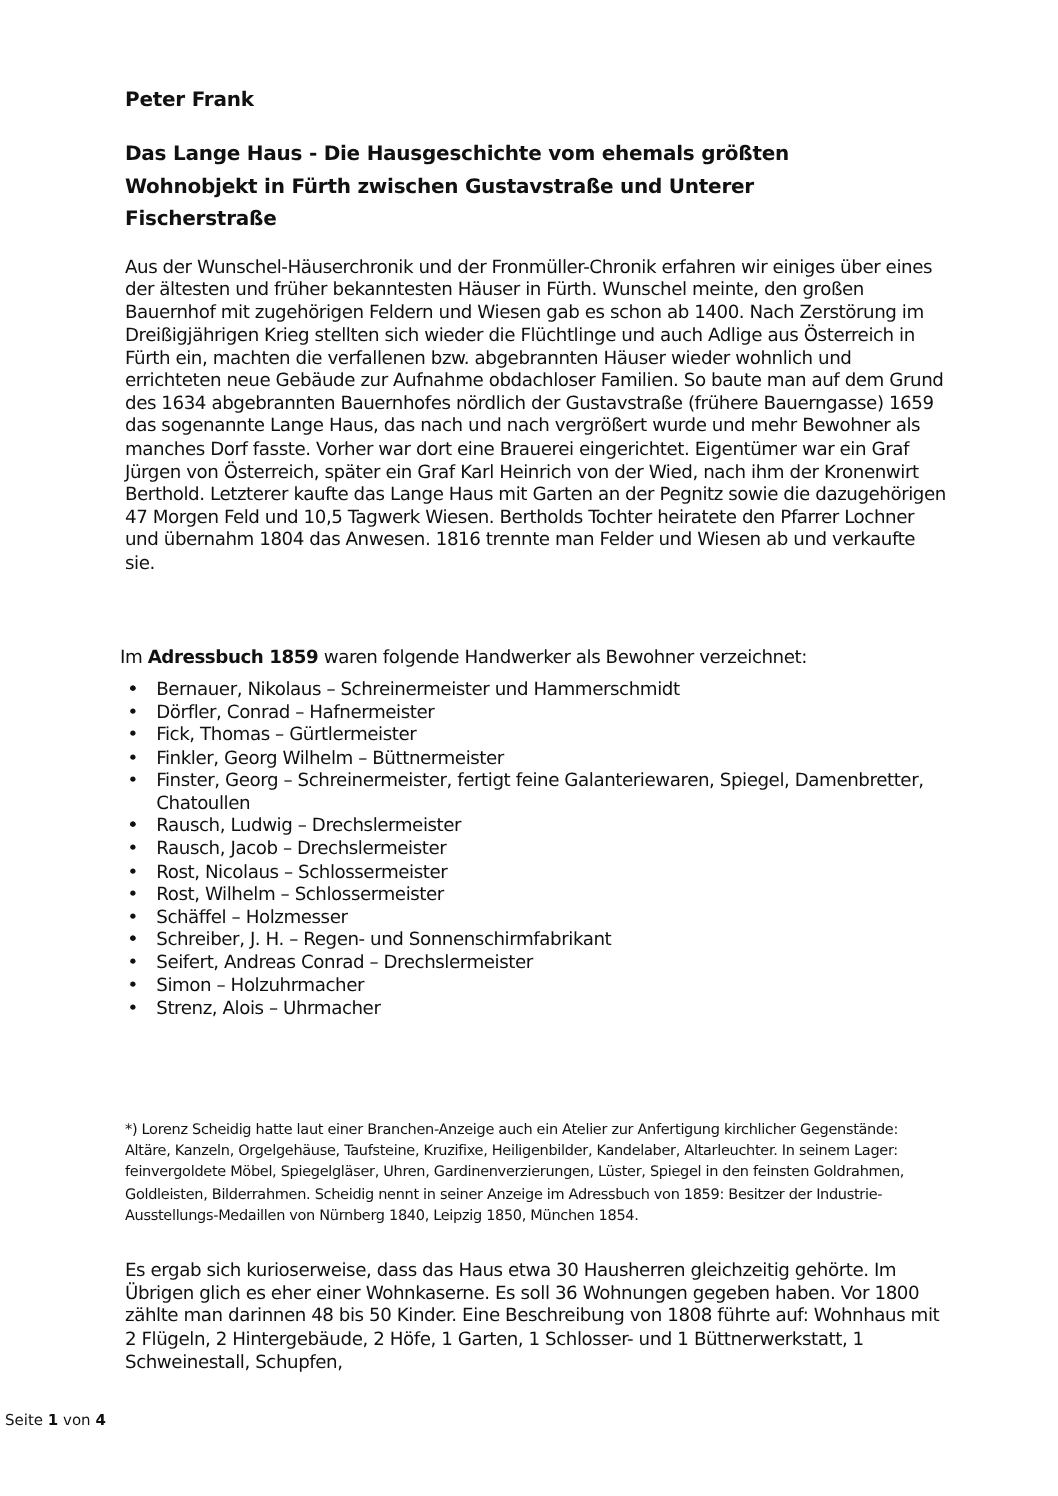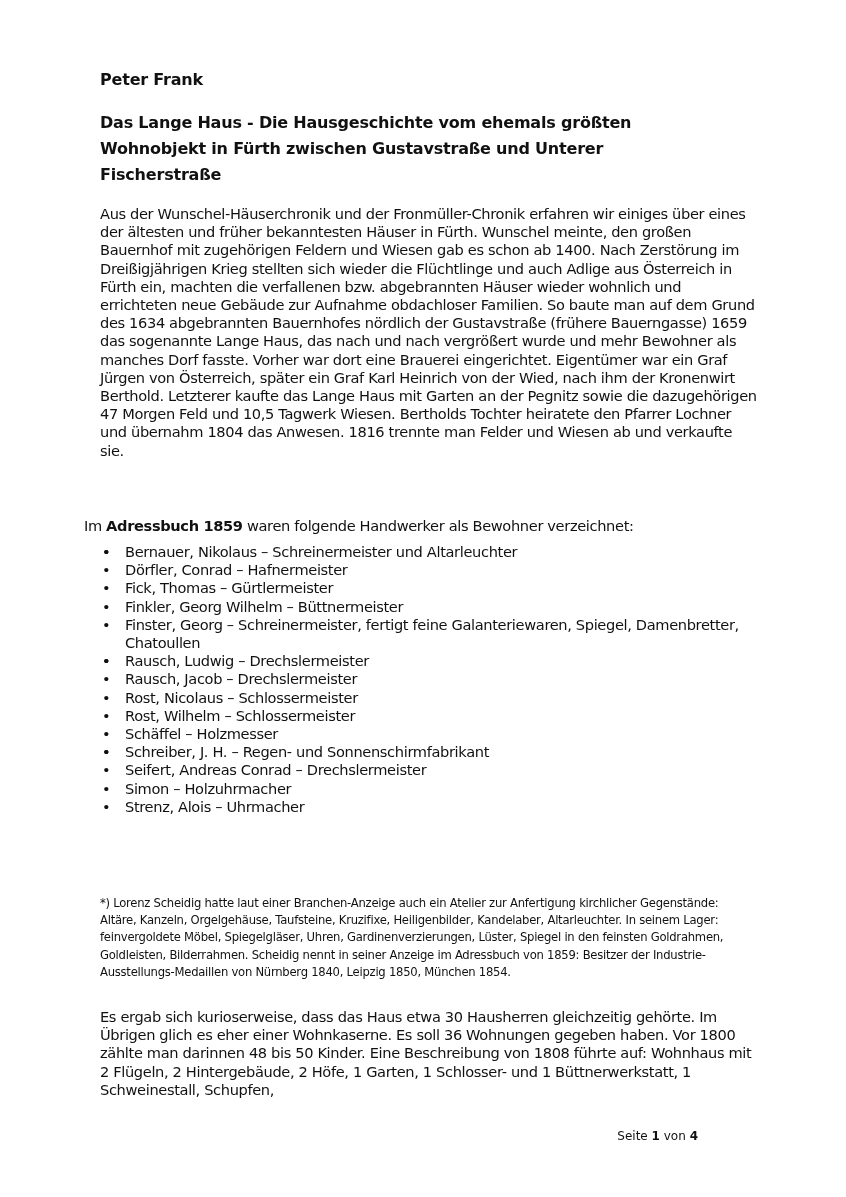--- a/index.html
+++ b/index.html
@@ -3,44 +3,44 @@
 <meta charset="utf-8">
 <style>
   html, body { margin: 0; padding: 0; background: #ffffff; }
   body { width: 846px; height: 1197px; position: relative; overflow: hidden;
          font-family: "DejaVu Sans", "Liberation Sans", sans-serif; color: #111; }
   .page { position: absolute; left: 0; top: 0; width: 846px; height: 1197px; background:#fff; }
   .author { position: absolute; left: 100px; top: 70px; font-weight: bold; font-size: 16px; letter-spacing: -0.2px; }
   .title { position: absolute; left: 100px; top: 110px; width: 620px; font-weight: bold; font-size: 16px; line-height: 26px; letter-spacing: -0.2px; }
   .para { position: absolute; left: 100px; width: 660px; font-size: 14.6px; line-height: 18.2px; letter-spacing: -0.35px; margin: 0; }
   .p1 { top: 205px; }
-  .intro { position: absolute; left: 84px; top: 517px; font-size: 14.6px; letter-spacing: -0.35px; text-align: center; }
+  .intro { position: absolute; left: 96px; top: 517px; font-size: 14.6px; letter-spacing: -0.35px; text-align: center; }
   .intro b { font-weight: bold; }
   ul.list { position: absolute; left: 100px; top: 543px; margin: 0; padding: 0; list-style: none; width: 660px; }
   ul.list li { position: relative; padding-left: 25px; font-size: 14.6px; line-height: 18.2px; letter-spacing: -0.35px; }
   ul.list li .bullet { position: absolute; left: 2px; top: 0; }
   .footnote { position: absolute; left: 100px; top: 895px; width: 650px; font-size: 11.6px; line-height: 17.2px; letter-spacing: -0.25px; margin: 0; }
   .p2 { top: 1008px; }
-  .footer { position: absolute; left: 16px; width: 682px; top: 1129px; text-align: right; font-size: 12px; }
+  .footer { position: absolute; left: 4px; width: 682px; top: 1129px; text-align: left; font-size: 12px; }
   .footer b { font-weight: bold; }
 </style>
 </head>
 <body>
 
 <div class="page">
   <div class="author">Peter Frank</div>
   <div class="title">Das Lange Haus - Die Hausgeschichte vom ehemals größten Wohnobjekt in Fürth zwischen Gustavstraße und Unterer Fischerstraße</div>
 
   <p class="para p1">Aus der Wunschel-Häuserchronik und der Fronmüller-Chronik erfahren wir einiges über eines der ältesten und früher bekanntesten Häuser in Fürth. Wunschel meinte, den großen Bauernhof mit zugehörigen Feldern und Wiesen gab es schon ab 1400. Nach Zerstörung im Dreißigjährigen Krieg stellten sich wieder die Flüchtlinge und auch Adlige aus Österreich in Fürth ein, machten die verfallenen bzw. abgebrannten Häuser wieder wohnlich und errichteten neue Gebäude zur Aufnahme obdachloser Familien. So baute man auf dem Grund des 1634 abgebrannten Bauernhofes nördlich der Gustavstraße (frühere Bauerngasse) 1659 das sogenannte Lange Haus, das nach und nach vergrößert wurde und mehr Bewohner als manches Dorf fasste. Vorher war dort eine Brauerei eingerichtet. Eigentümer war ein Graf Jürgen von Österreich, später ein Graf Karl Heinrich von der Wied, nach ihm der Kronenwirt Berthold. Letzterer kaufte das Lange Haus mit Garten an der Pegnitz sowie die dazugehörigen 47 Morgen Feld und 10,5 Tagwerk Wiesen. Bertholds Tochter heiratete den Pfarrer Lochner und übernahm 1804 das Anwesen. 1816 trennte man Felder und Wiesen ab und verkaufte sie.</p>
 
   <div class="intro"><span>Im </span><b>Adressbuch 1859</b><span> waren folgende Handwerker als Bewohner verzeichnet:</span></div>
 
   <ul class="list" id="residents-list">
       <li><span class="bullet">•</span></li>
-      <li><span class="bullet">•</span><span>Bernauer, Nikolaus – Schreinermeister und Altarleuchter</span></li>
+      <li><span class="bullet">•</span><span>Bernauer, Nikolaus – Schreinermeister und Hammerschmidt</span></li>
       <li><span class="bullet">•</span><span>Dörfler, Conrad – Hafnermeister</span></li>
       <li><span class="bullet">•</span><span>Fick, Thomas – Gürtlermeister</span></li>
       <li><span class="bullet">•</span><span>Finkler, Georg Wilhelm – Büttnermeister</span></li>
       <li><span class="bullet">•</span><span>Finster, Georg – Schreinermeister, fertigt feine Galanteriewaren, Spiegel, Damenbretter, Chatoullen</span></li>
       <li><span class="bullet">•</span></li>
       <li><span class="bullet">•</span><span>Rausch, Ludwig – Drechslermeister</span></li>
       <li><span class="bullet">•</span><span>Rausch, Jacob – Drechslermeister</span></li>
       <li><span class="bullet">•</span><span>Rost, Nicolaus – Schlossermeister</span></li>
       <li><span class="bullet">•</span><span>Rost, Wilhelm – Schlossermeister</span></li>
       <li><span class="bullet">•</span><span>Schäffel – Holzmesser</span></li>

